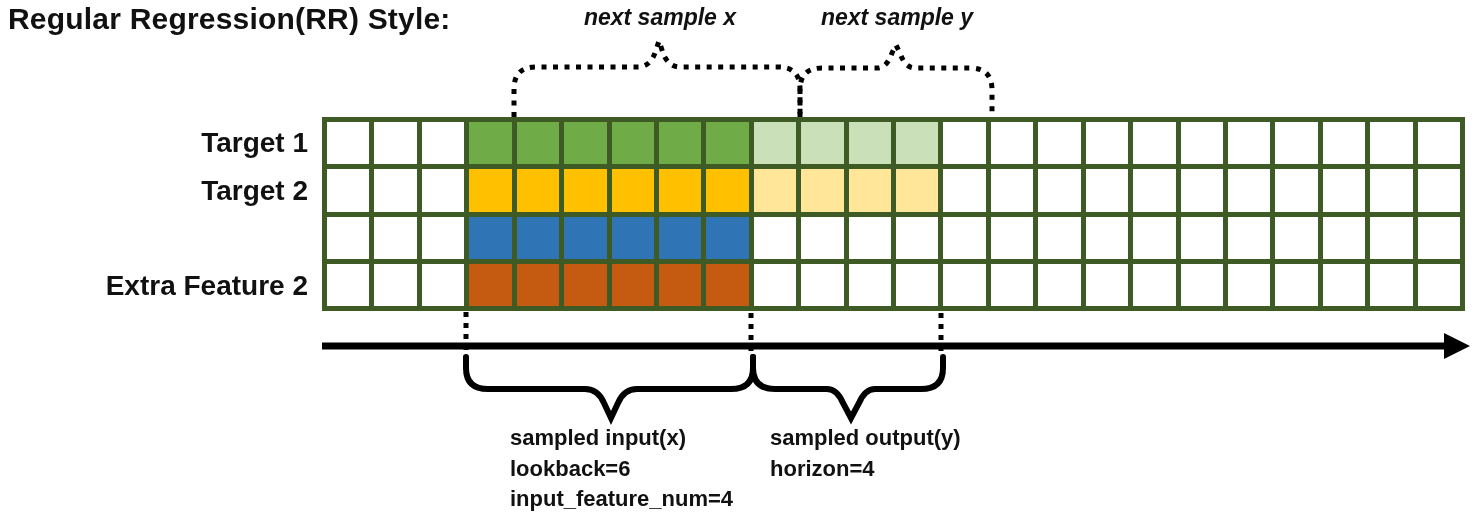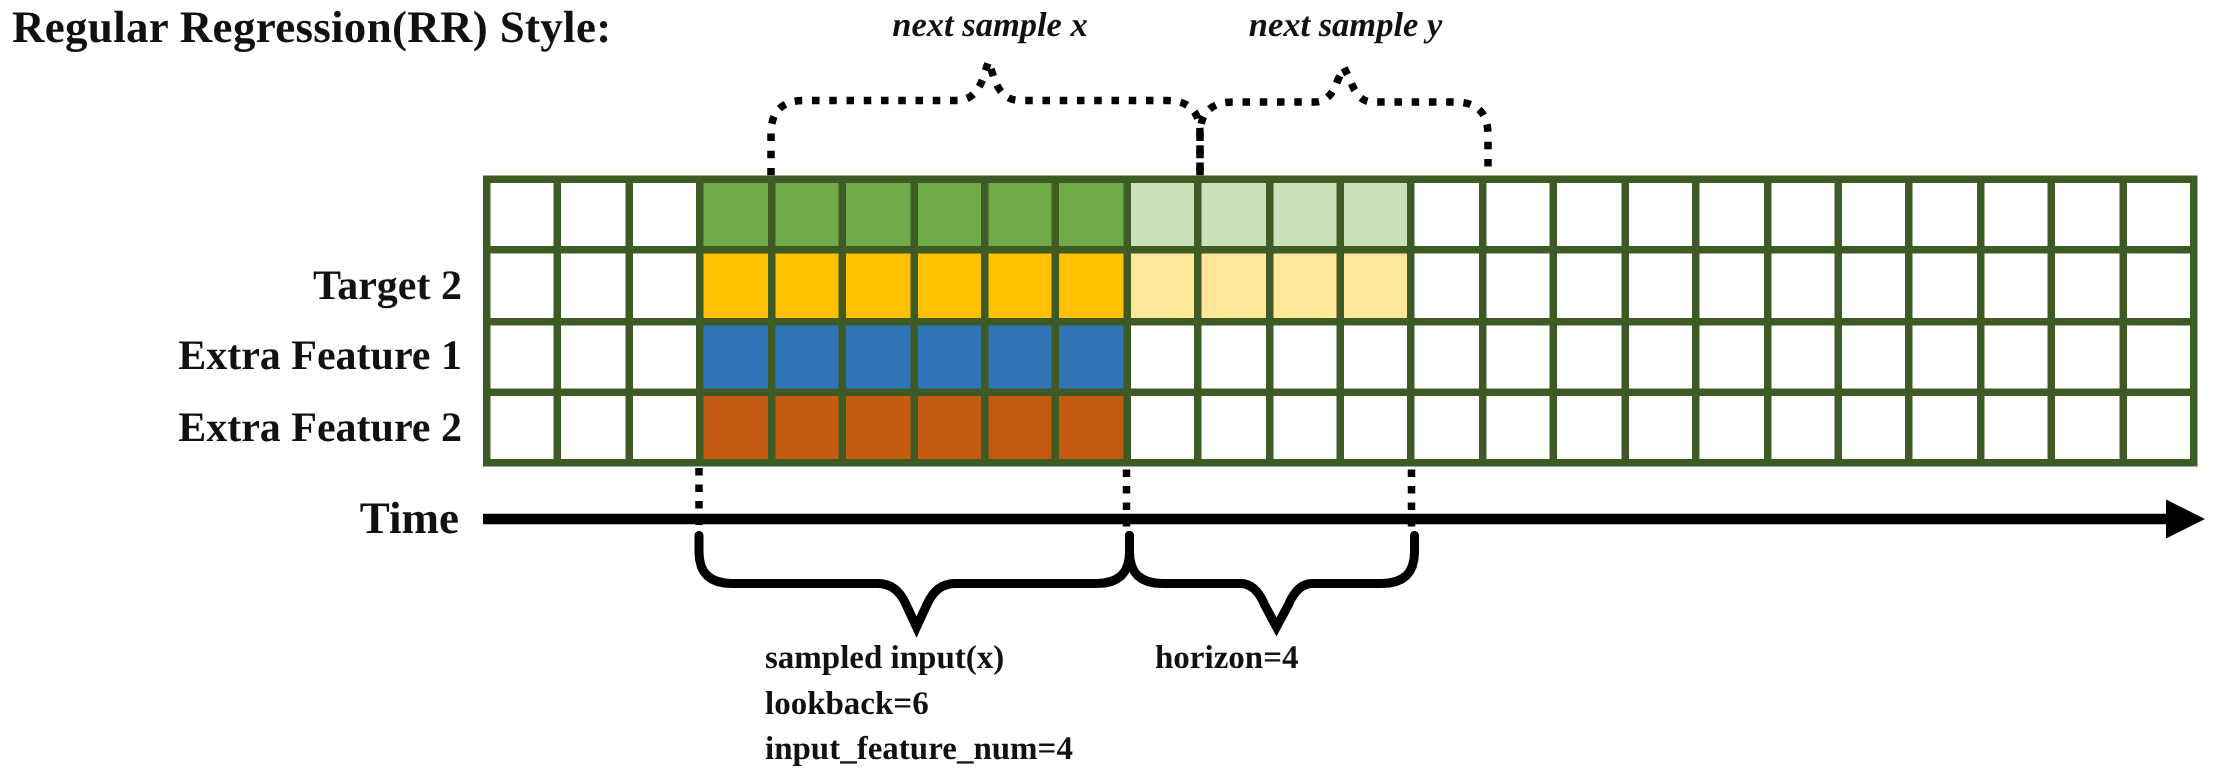--- a/index.html
+++ b/index.html
@@ -1,20 +1,20 @@
 <!DOCTYPE html>
 <html><head>
 <meta charset="utf-8">
 <style>
   html,body{margin:0;padding:0;background:#ffffff;}
   .canvas{
     position:relative;
     width:1476px;height:516px;
     background:#ffffff;
-    font-family:Liberation Serif, serif;
+    font-family:Liberation Sans, sans-serif;
     color:#111111;
     overflow:hidden;
   }
   .title{
     position:absolute;left:8px;top:2px;
     font-size:30px;font-weight:700;letter-spacing:0.2px;
   }
   .brace-label{
     position:absolute;top:4px;width:240px;
     text-align:center;
@@ -173,28 +173,28 @@
       <div class="cell" style="background: rgb(255, 255, 255);"></div>
       <div class="cell" style="background: rgb(255, 255, 255);"></div>
       <div class="cell" style="background: rgb(255, 255, 255);"></div>
       <div class="cell" style="background: rgb(255, 255, 255);"></div>
       <div class="cell" style="background: rgb(255, 255, 255);"></div>
       <div class="cell" style="background: rgb(255, 255, 255);"></div>
       <div class="cell" style="background: rgb(255, 255, 255);"></div>
       <div class="cell" style="background: rgb(255, 255, 255);"></div>
     </div>
 
+  <div class="row-label" style="top:119px">Target 1</div>
   <div class="row-label" style="top:167px">Target 2</div>
-  <div class="row-label" style="top:214px">Extra Feature 1</div>
   <div class="row-label" style="top:262px">Extra Feature 2</div>
 
-  <div class="time-label">Time</div>
 
   <div class="anno-block input">
     <div>sampled input(x)</div>
     <div>lookback=6</div>
     <div>input_feature_num=4</div>
   </div>
   <div class="anno-block output">
+    <div>sampled output(y)</div>
     <div>horizon=4</div>
   </div>
 
 </div>
 
 </body></html>

